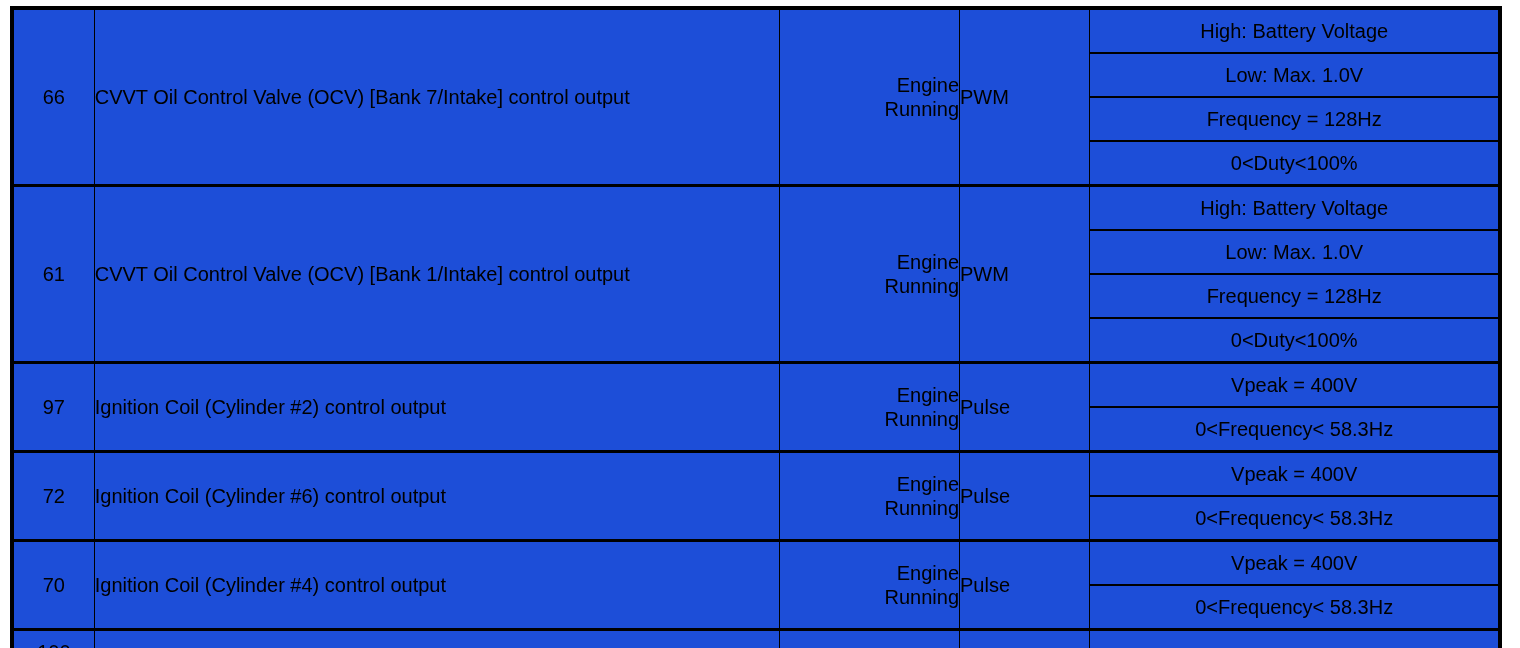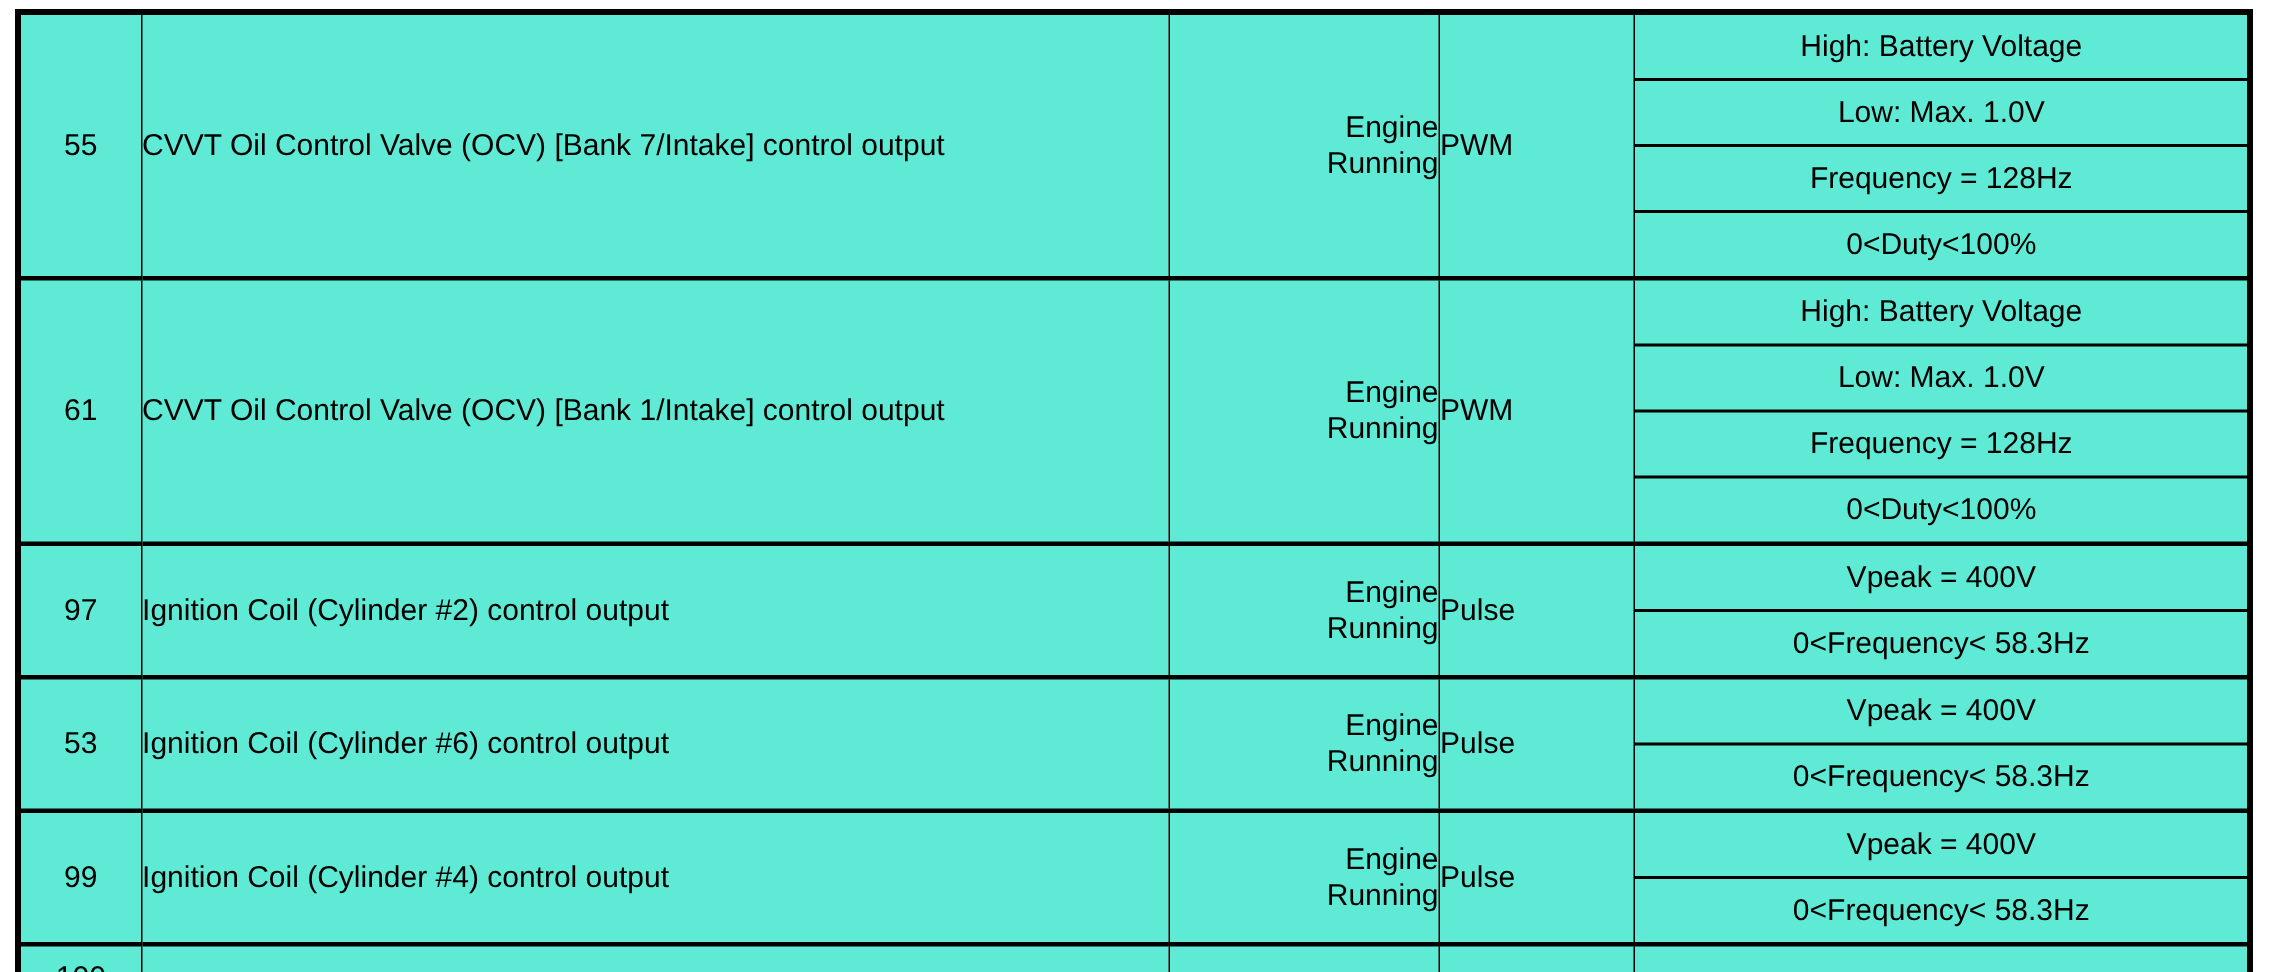--- a/index.html
+++ b/index.html
@@ -33,21 +33,21 @@
     background: #ffffff;
   }
 
   table.spec-table td {
     border: 1px solid #000000;
     padding: 0;
     vertical-align: middle;
     font-size: 20px;
     line-height: 1.22;
     color: #000000;
-    background: #5eead4;
+    background: #1d4ed8;
   }
 
   
   tr.major > td {
     border-top: 3px solid #000000;
   }
   tr.major-first > td {
     border-top: none;
   }
 
@@ -124,21 +124,21 @@
       <col class="col-no">
       <col class="col-desc">
       <col class="col-cond">
       <col class="col-type">
       <col class="col-spec">
     </colgroup>
     <tbody>
 
       <tr class="major major-first r-pwm">
         <td class="cell-no">
-          <span>55</span>
+          <span>66</span>
         </td>
         <td class="cell-desc">
           <span>CVVT Oil Control Valve (OCV) [Bank 7/Intake] control output</span>
         </td>
         <td class="cell-cond">
           <span class="cond-line">Engine</span>
           <span class="cond-line">Running</span>
         </td>
         <td class="cell-type">
           <span>PWM</span>
@@ -188,41 +188,41 @@
           <span>Pulse</span>
         </td>
         <td class="cell-spec">
           <span class="spec-sub">Vpeak = 400V</span>
           <span class="spec-sub">0&lt;Frequency&lt; 58.3Hz</span>
         </td>
       </tr>
 
       <tr class="major r-pulse">
         <td class="cell-no">
-          <span>53</span>
+          <span>72</span>
         </td>
         <td class="cell-desc">
           <span>Ignition Coil (Cylinder #6) control output</span>
         </td>
         <td class="cell-cond">
           <span class="cond-line">Engine</span>
           <span class="cond-line">Running</span>
         </td>
         <td class="cell-type">
           <span>Pulse</span>
         </td>
         <td class="cell-spec">
           <span class="spec-sub">Vpeak = 400V</span>
           <span class="spec-sub">0&lt;Frequency&lt; 58.3Hz</span>
         </td>
       </tr>
 
       <tr class="major r-pulse">
         <td class="cell-no">
-          <span>99</span>
+          <span>70</span>
         </td>
         <td class="cell-desc">
           <span>Ignition Coil (Cylinder #4) control output</span>
         </td>
         <td class="cell-cond">
           <span class="cond-line">Engine</span>
           <span class="cond-line">Running</span>
         </td>
         <td class="cell-type">
           <span>Pulse</span>

